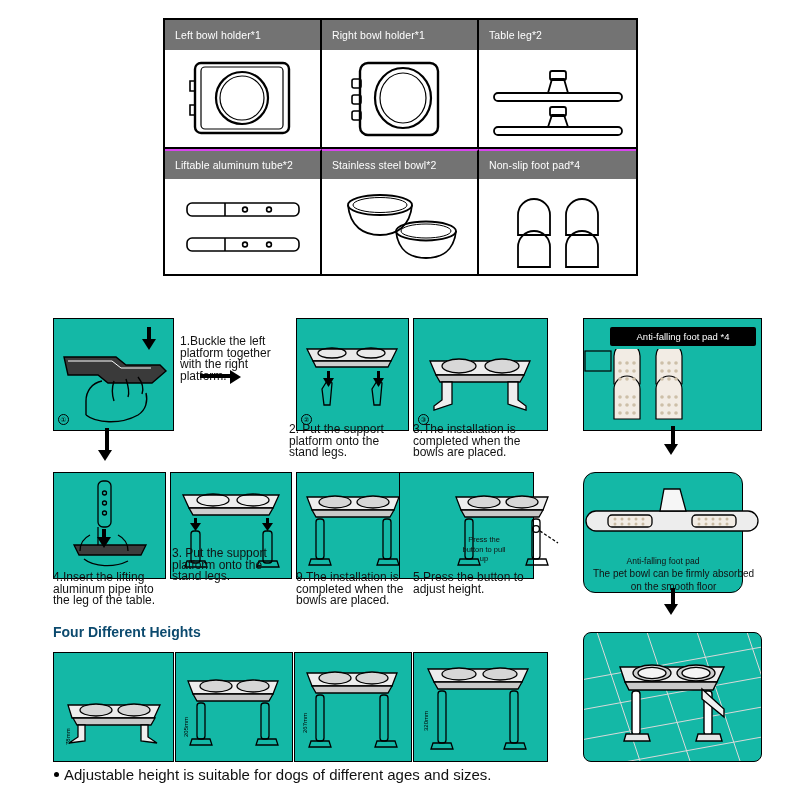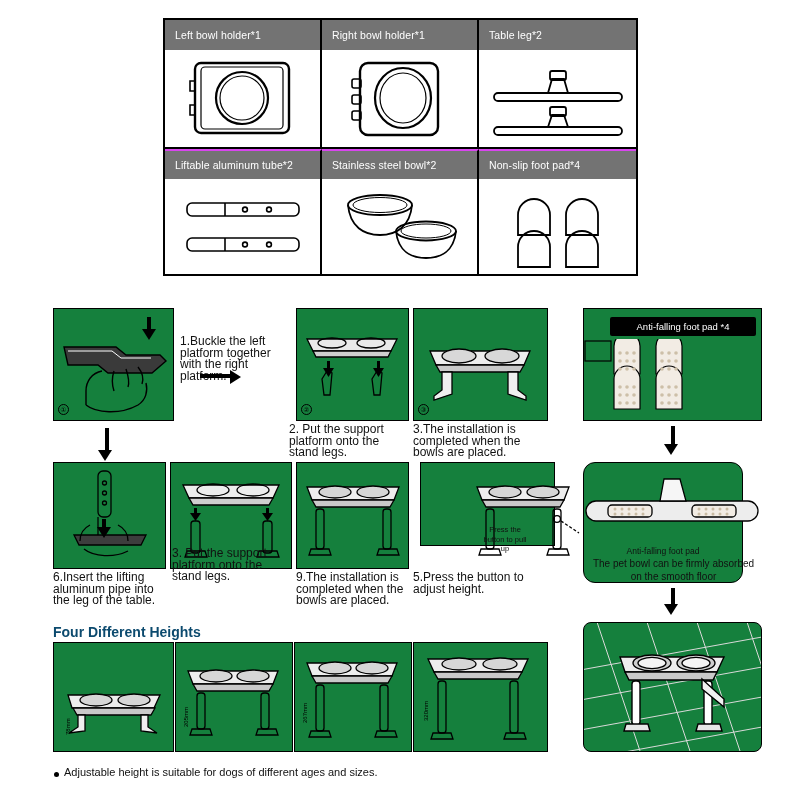--- a/index.html
+++ b/index.html
@@ -24,37 +24,37 @@
   .parts-table .cell:nth-child(3n) { border-right:none; }
   .hdr {
     background:#737373; color:#fff; font-size:10.5px; display:flex; align-items:center;
     padding-left:10px; letter-spacing:.1px;
   }
   .hdr.row2 { border-top:2px solid #d946ef; }
   .art { display:flex; align-items:center; justify-content:center; }
   .rowline { border-bottom:2px solid #000; }
 
   
-  .box { position:absolute; border:1.5px solid #000; background:#15803d; }
+  .box { position:absolute; border:1.5px solid #000; background:#14b8a6;margin-top:10px; }
   .cap { font-size:12px; line-height:11.5px; color:#111; }
 
   
   .arrow-down { position:absolute; width:0;height:0;border-left:7px solid transparent;border-right:7px solid transparent;border-top:11px solid #000; }
   .arrow-down-stem { position:absolute; width:4px; background:#000; }
   .arrow-right { position:absolute; width:0;height:0;border-top:7px solid transparent;border-bottom:7px solid transparent;border-left:11px solid #000; }
   .arrow-right-stem { position:absolute; height:4px; background:#000; }
 
   .circnum {
     position:absolute; width:11px;height:11px;border:1px solid #000;border-radius:50%;
     font-size:7px; line-height:9.5px; text-align:center; color:#000;
   }
 
   
   .section-title { position:absolute; font-size:14px; font-weight:bold; color:#0c4a6e; }
-  .bullet-note { position:absolute; font-size:11px; color:#111; }
+  .bullet-note { position:absolute; font-size:15px; color:#111; }
   .bullet-dot { position:absolute; width:5px;height:5px;border-radius:50%;background:#000; }
 
   .blackbar {
     background:#000; color:#fff; font-size:9.5px; display:flex; align-items:center;
     justify-content:center; border-radius:2px;
   }
   .centered-cap { text-align:center; font-size:9.5px; line-height:13px; }
 
   svg { display:block; }
 </style>
@@ -231,21 +231,21 @@
         <path d="M30 86 c10 8 30 9 44 2"></path>
         <path d="M36 62 c-6 3 -10 9 -10 16"></path>
         <path d="M64 62 c6 3 10 9 10 16"></path>
       </g>
       <g fill="#000">
           <rect x="48" y="56" width="4" height="10"></rect>
           <polygon points="43,64 57,64 50,75"></polygon>
         </g>
     </svg>
   </div>
-  <div class="cap" style="position:absolute; left:53px; top:572px; width:115px;">6.Insert the lifting aluminum pipe into the leg of the table.</div>
+  <div class="cap" style="position:absolute; left:53px; top:572px; width:115px;">4.Insert the lifting aluminum pipe into the leg of the table.</div>
 
   <div class="box" style="left:170px; top:462px; width:122px; height:107px;">
     <svg width="120" height="105" viewBox="0 0 120 105">
       <g stroke="#000" fill="none" stroke-width="1.3">
         <path d="M12 22 h96 l-6 13 h-84 z" fill="#ededed"></path>
         <ellipse cx="42" cy="27" rx="16" ry="6"></ellipse>
         <ellipse cx="82" cy="27" rx="16" ry="6"></ellipse>
         <path d="M18 35 h84 l-4 7 h-76 z" fill="#cfcfcf"></path>
         <rect x="20" y="58" width="9" height="32" rx="3"></rect>
         <rect x="92" y="58" width="9" height="32" rx="3"></rect>
@@ -271,21 +271,21 @@
         <path d="M15 37 h82 l-4 7 h-74 z" fill="#c9c9c9"></path>
         <rect x="19" y="46" width="8" height="40" rx="3"></rect>
         <rect x="86" y="46" width="8" height="40" rx="3"></rect>
         <path d="M12 92 h22 l-2 -6 h-18 z"></path>
         <path d="M80 92 h22 l-2 -6 h-18 z"></path>
       </g>
     </svg>
   </div>
   <div class="cap" style="position:absolute; left:296px; top:572px; width:113px;">9.The installation is completed when the bowls are placed.</div>
 
-  <div class="box" style="left:420px; top:462px; width:135px; height:84px;padding-left:48px;">
+  <div class="box" style="left:399px; top:462px; width:135px; height:107px;padding-left:48px;">
     <svg width="133" height="105" viewBox="0 0 133 105">
       <g stroke="#000" fill="none" stroke-width="1.3">
         <path d="M8 24 h92 l-5 13 h-82 z" fill="#ededed"></path>
         <ellipse cx="36" cy="29" rx="16" ry="6" fill="#d6d6d6"></ellipse>
         <ellipse cx="74" cy="29" rx="16" ry="6" fill="#d6d6d6"></ellipse>
         <path d="M13 37 h82 l-4 7 h-74 z" fill="#c9c9c9"></path>
         <rect x="17" y="46" width="8" height="40" rx="3"></rect>
         <rect x="84" y="46" width="8" height="40" rx="3"></rect>
         <path d="M10 92 h22 l-2 -6 h-18 z"></path>
         <path d="M78 92 h22 l-2 -6 h-18 z"></path>

